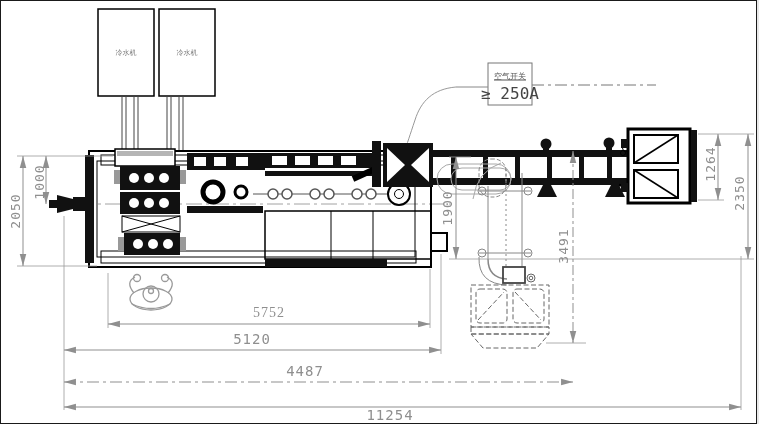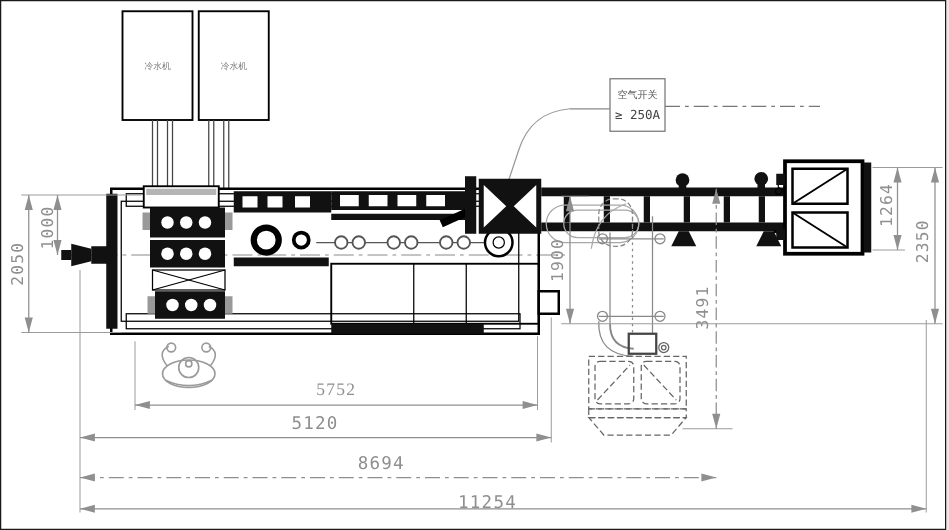--- a/index.html
+++ b/index.html
@@ -7,22 +7,22 @@
     position:relative;width:757px;height:424px;background:#ffffff;
     border:1px solid #1a1a1a;box-sizing:border-box;overflow:hidden;
     font-family:"DejaVu Sans Mono","Liberation Mono",monospace;
   }
   svg{position:absolute;left:0;top:0;}
   .lbl{position:absolute;white-space:nowrap;transform:translate(-50%,-50%);}
   .dim{font-size:14px;color:#8f8f8f;letter-spacing:1px;}
   .dim.sm{font-size:13px;}
   .dim.v{transform:translate(-50%,-50%) rotate(-90deg);}
   .cjk{font-size:7px;color:#777;letter-spacing:0;}
-  .cjk2{font-size:8px;color:#555;}
-  .rating{font-size:10px;color:#444;letter-spacing:0;}
+  .cjk2{font-size:8px;color:#555;text-decoration:underline;}
+  .rating{font-size:16px;color:#444;letter-spacing:0;}
 </style>
 </head>
 <body>
 
 <div class="canvas">
 
 <svg width="759" height="424" viewBox="0 0 759 424">
   <defs>
     <marker id="arr" viewBox="0 0 12 8" refX="11.5" refY="4" markerWidth="13" markerHeight="9" orient="auto-start-reverse">
       <path d="M11.5,4 L0.5,1 L0.5,7 Z" fill="#8f8f8f"></path>
@@ -252,16 +252,16 @@
 <div class="lbl rating" style="left:509px;top:92px;">≥ 250A</div>
 
 <div class="lbl dim sm v" style="left:14px;top:210px;">2050</div>
 <div class="lbl dim sm v" style="left:38px;top:181px;">1000</div>
 <div class="lbl dim sm v" style="left:446px;top:207px;">1900</div>
 <div class="lbl dim sm v" style="left:562px;top:245px;">3491</div>
 <div class="lbl dim sm v" style="left:709px;top:163px;">1264</div>
 <div class="lbl dim sm v" style="left:738px;top:192px;">2350</div>
 <div class="lbl dim" style="left:268px;top:312px;font-family:Liberation Serif, serif;">5752</div>
 <div class="lbl dim" style="left:251px;top:338px;">5120</div>
-<div class="lbl dim" style="left:304px;top:370px;">8694</div>
-<div class="lbl dim" style="left:389px;top:401px;">11254</div>
+<div class="lbl dim" style="left:304px;top:370px;">4487</div>
+<div class="lbl dim" style="left:389px;top:414px;">11254</div>
 
 </div>
 
 </body></html>

